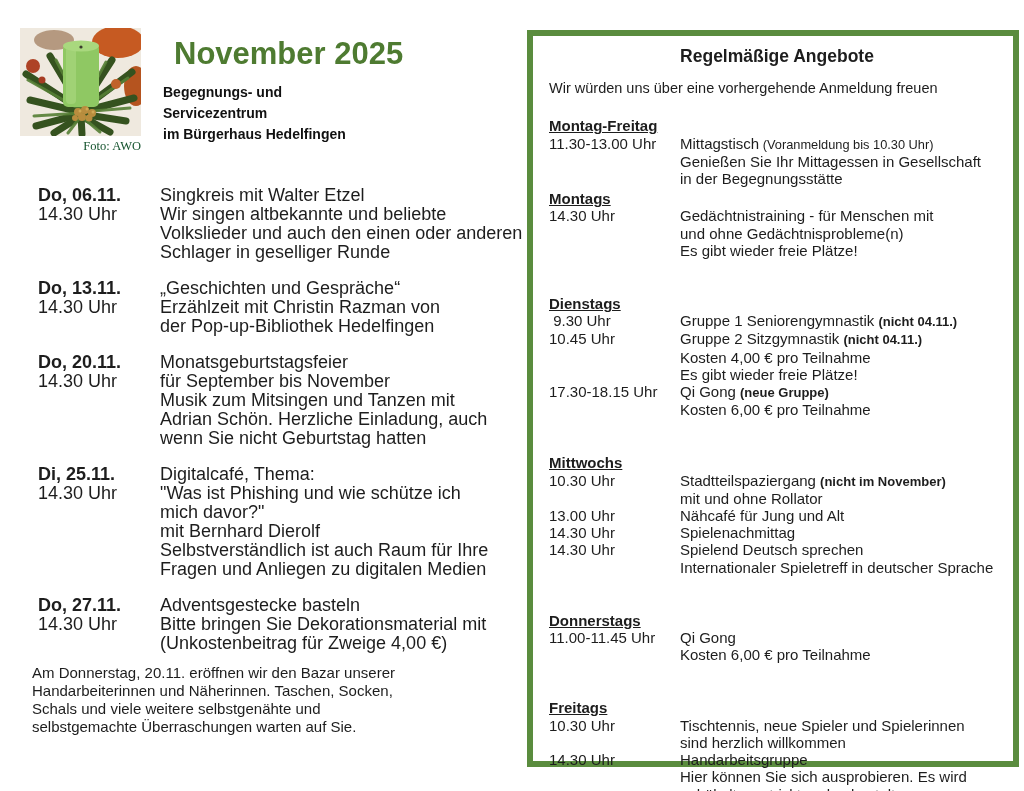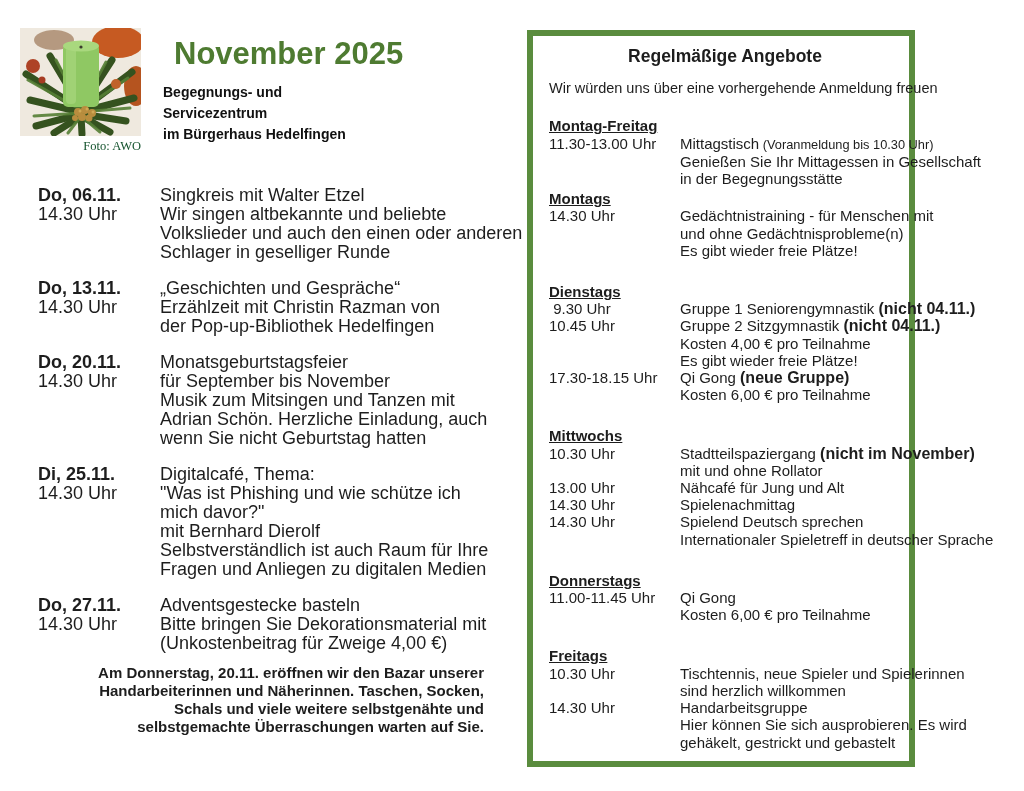--- a/index.html
+++ b/index.html
@@ -17,38 +17,38 @@
 
   
   .events{position:absolute;left:38px;top:186px;width:452px;font-size:18px;line-height:19px;}
   .event{display:flex;margin-bottom:17px;}
   .dcol{width:122px;flex:none;}
   .date{font-weight:700;}
   .tcol{flex:1;}
   .line{white-space:nowrap;}
   .b{font-weight:400;}
 
-  .footer-note{position:absolute;left:32px;top:664px;width:452px;text-align:right;
-        font-weight:700;font-size:15px;line-height:18px;}
+  .footer-note{position:absolute;left:32px;top:664px;width:452px;text-align:left;
+        font-weight:400;font-size:15px;line-height:18px;}
 
   
-  .angebote{position:absolute;left:527px;top:30px;width:388px;height:737px;box-sizing:border-box;
+  .angebote{position:absolute;left:527px;top:30px;width:492px;height:737px;box-sizing:border-box;
         border:6px solid #5a8c3e;background:#fff;padding:10px 8px 0 16px;
         font-size:15px;line-height:17.2px;}
   .ang-title{text-align:center;font-weight:700;font-size:17.5px;margin-top:2px;}
   .ang-intro{font-size:14.5px;margin-top:15px;white-space:nowrap;}
-  .section{margin-top:24px;}
+  .section{margin-top:36px;}
   .section.first{margin-top:20px;}
   .section.tight{margin-top:3px;}
   .sec-header{font-weight:700;text-decoration:underline;}
   .row{display:flex;}
   .time{width:131px;flex:none;white-space:pre;}
   .act{flex:1;}
   .note{font-weight:400;font-size:12.8px;}
-  .bnote{font-weight:700;font-size:16px;}
+  .bnote{font-weight:700;font-size:13px;}
 </style>
 </head>
 <body>
 
 <div class="page">
 
   <div class="photo">
     <svg viewBox="0 0 121 108" preserveAspectRatio="none">
       <rect x="0" y="0" width="121" height="108" fill="#efe9df"></rect>
       <ellipse cx="98" cy="14" rx="26" ry="16" fill="#c65a22"></ellipse>

